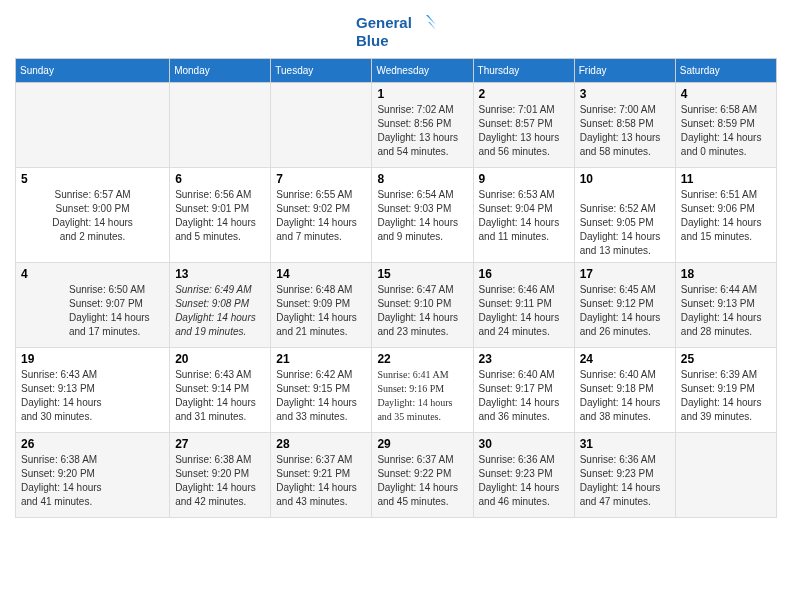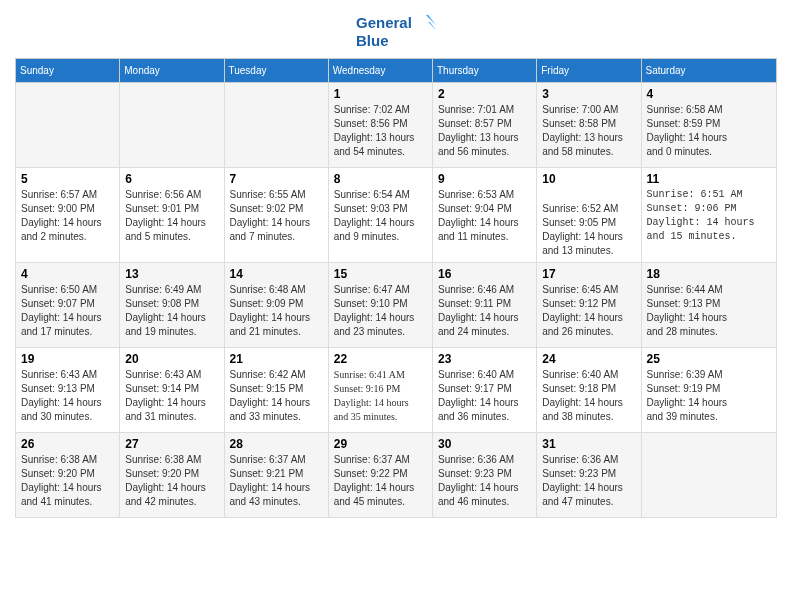--- a/index.html
+++ b/index.html
@@ -142,21 +142,21 @@
           <div class="day-number">4</div>
           <div class="day-info" style="white-space: pre-line;">Sunrise: 6:58 AM
 Sunset: 8:59 PM
 Daylight: 14 hours
 and 0 minutes.</div>
         </td>
       </tr>
       <tr>
         <td>
           <div class="day-number">5</div>
-          <div class="day-info" style="white-space: pre-line;">Sunrise: 6:57 AM
+          <div class="day-info" style="white-space: pre-line; text-align: center;">Sunrise: 6:57 AM
 Sunset: 9:00 PM
 Daylight: 14 hours
 and 2 minutes.</div>
         </td>
         <td>
           <div class="day-number">6</div>
           <div class="day-info" style="white-space: pre-line;">Sunrise: 6:56 AM
 Sunset: 9:01 PM
 Daylight: 14 hours
 and 5 minutes.</div>
@@ -184,37 +184,37 @@
         </td>
         <td>
           <div class="day-number">10</div>
           <div class="day-info" style="white-space: pre-line; margin-top: 16px;">Sunrise: 6:52 AM
 Sunset: 9:05 PM
 Daylight: 14 hours
 and 13 minutes.</div>
         </td>
         <td>
           <div class="day-number">11</div>
-          <div class="day-info" style="white-space: pre-line; font-family: Liberation Mono, monospace;">Sunrise: 6:51 AM
+          <div class="day-info" style="white-space: pre-line;">Sunrise: 6:51 AM
 Sunset: 9:06 PM
 Daylight: 14 hours
 and 15 minutes.</div>
         </td>
       </tr>
       <tr>
         <td>
           <div class="day-number">4</div>
-          <div class="day-info" style="white-space: pre-line;">Sunrise: 6:50 AM
+          <div class="day-info" style="white-space: pre-line; margin-left: 48px;">Sunrise: 6:50 AM
 Sunset: 9:07 PM
 Daylight: 14 hours
 and 17 minutes.</div>
         </td>
         <td>
           <div class="day-number">13</div>
-          <div class="day-info" style="white-space: pre-line;">Sunrise: 6:49 AM
+          <div class="day-info" style="white-space: pre-line; font-style: italic;">Sunrise: 6:49 AM
 Sunset: 9:08 PM
 Daylight: 14 hours
 and 19 minutes.</div>
         </td>
         <td>
           <div class="day-number">14</div>
           <div class="day-info" style="white-space: pre-line;">Sunrise: 6:48 AM
 Sunset: 9:09 PM
 Daylight: 14 hours
 and 21 minutes.</div>

